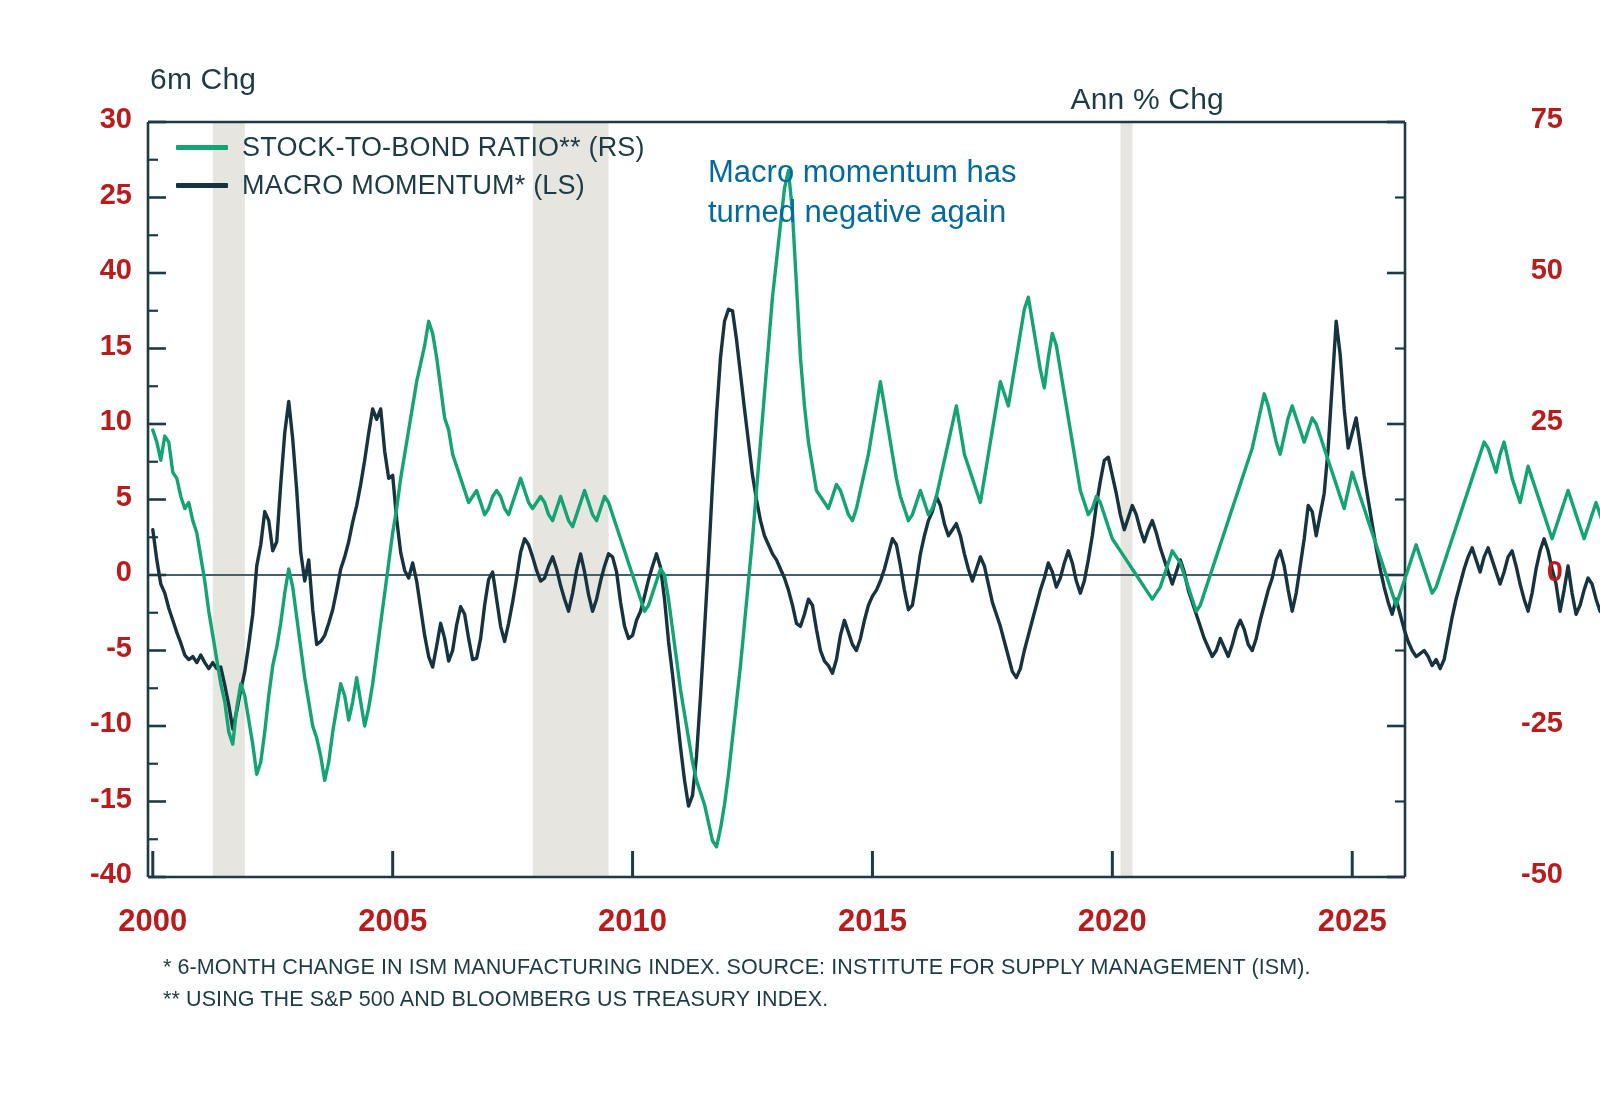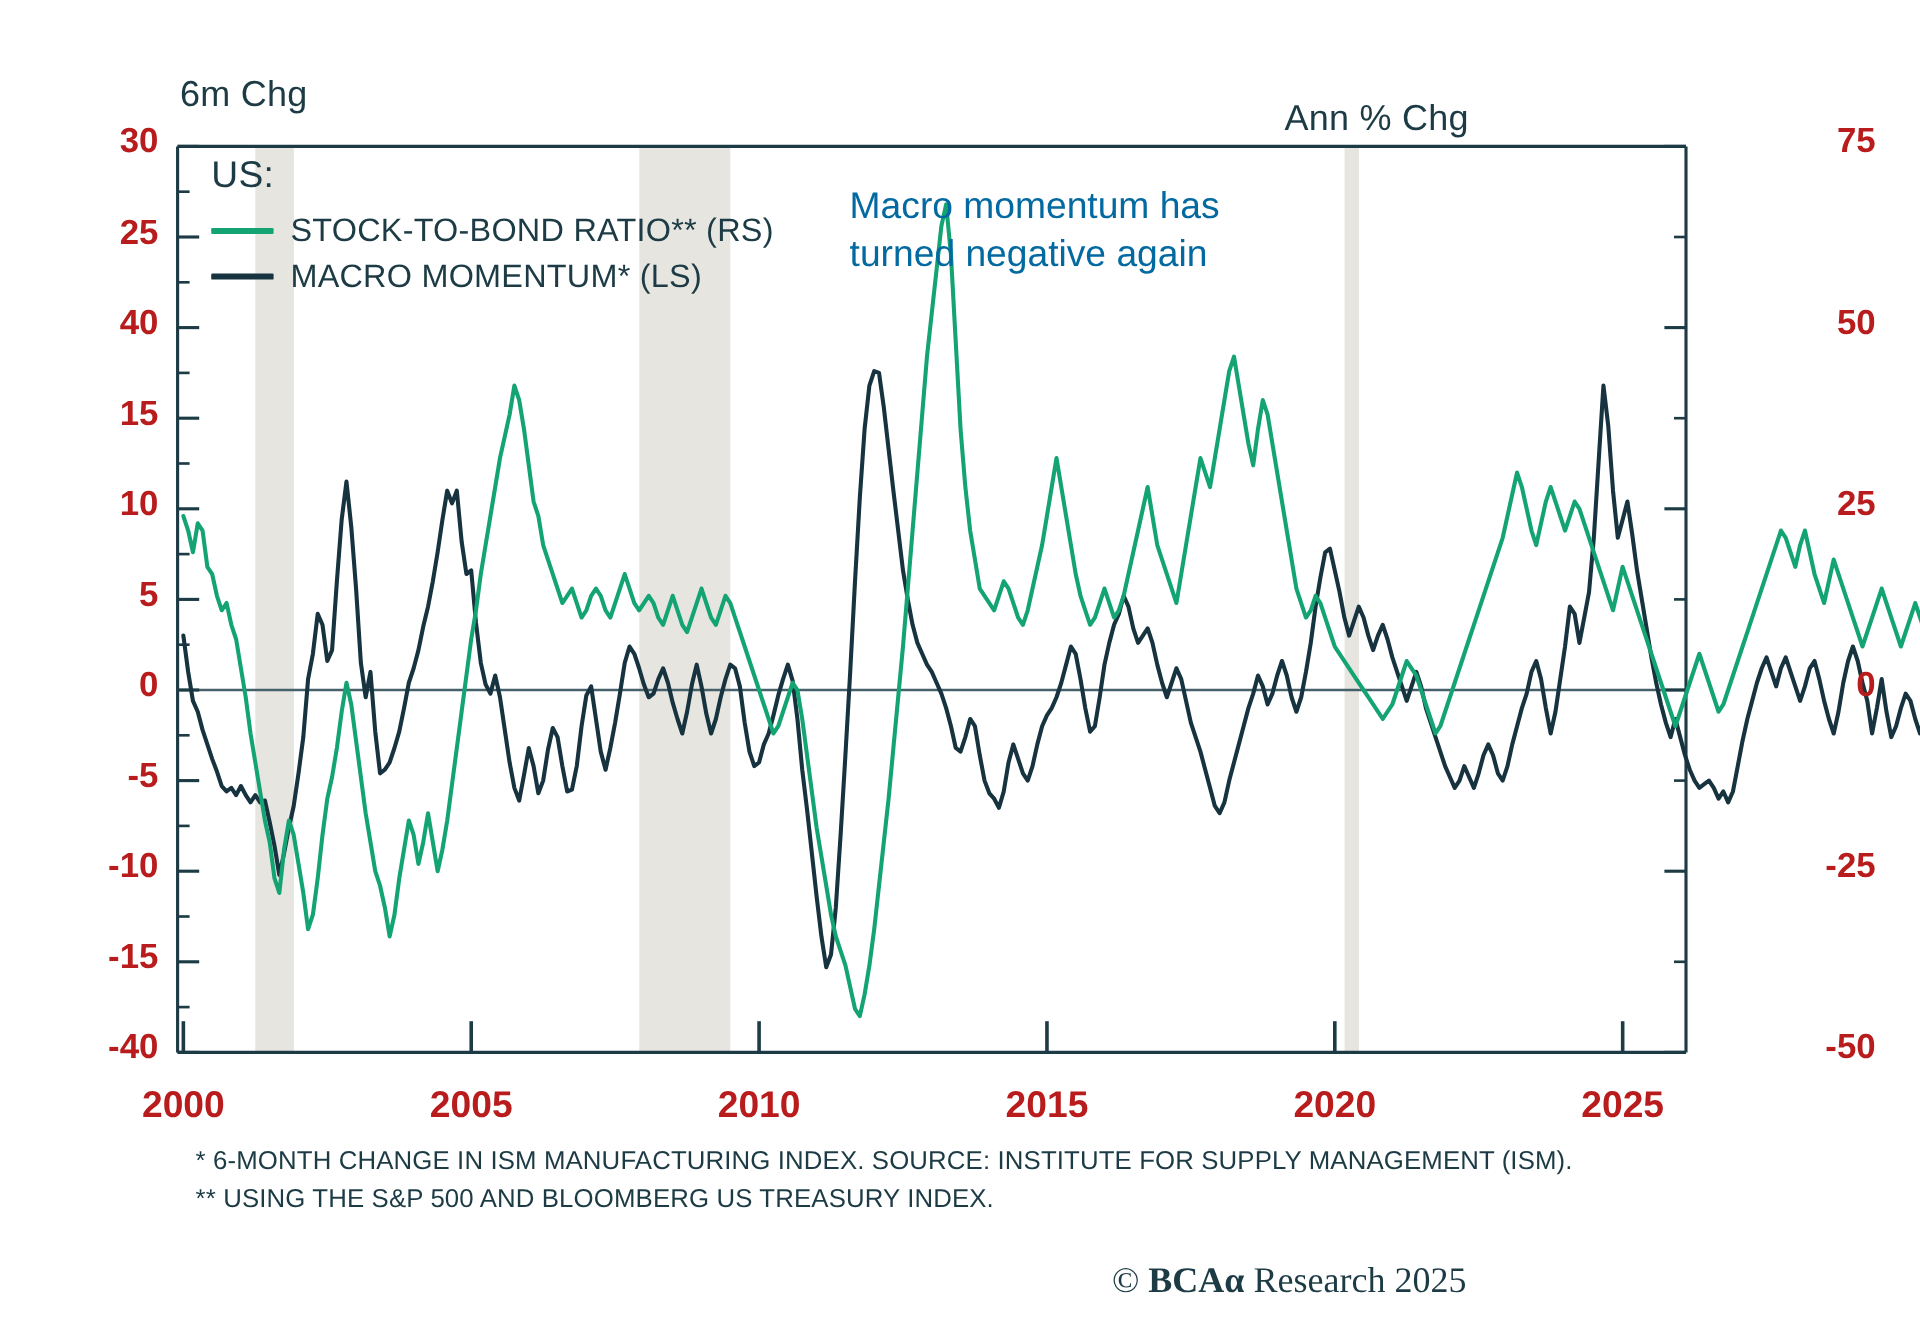--- a/index.html
+++ b/index.html
@@ -147,44 +147,38 @@
       <line x1="392.6832061068676" y1="877" x2="392.6832061068676" y2="851" stroke="#1d3b45" stroke-width="3"></line>
       <line x1="632.5687022900754" y1="877" x2="632.5687022900754" y2="851" stroke="#1d3b45" stroke-width="3"></line>
       <line x1="872.4541984732832" y1="877" x2="872.4541984732832" y2="851" stroke="#1d3b45" stroke-width="3"></line>
       <line x1="1112.3396946564908" y1="877" x2="1112.3396946564908" y2="851" stroke="#1d3b45" stroke-width="3"></line>
       <line x1="1352.2251908396986" y1="877" x2="1352.2251908396986" y2="851" stroke="#1d3b45" stroke-width="3"></line>
       <polyline points="152.80,529.70 156.80,559.90 160.79,584.06 164.79,593.12 168.79,608.22 172.79,620.30 176.79,632.38 180.78,642.95 184.78,655.03 188.78,659.56 192.78,656.54 196.77,662.58 200.77,655.03 204.77,662.58 208.77,668.62 212.77,662.58 216.76,668.62 220.76,667.11 224.76,685.23 228.76,704.86 232.76,729.02 236.75,710.90 240.75,689.76 244.75,671.64 248.75,644.46 252.75,614.26 256.74,565.94 260.74,544.80 264.74,511.58 268.74,520.64 272.74,550.84 276.73,541.78 280.73,484.40 284.73,433.06 288.73,401.35 292.73,439.10 296.72,490.44 300.72,552.35 304.72,581.04 308.72,559.90 312.71,609.73 316.71,644.46 320.71,641.44 324.71,635.40 328.71,623.32 332.70,609.73 336.70,590.10 340.70,568.96 344.70,556.88 348.70,541.78 352.69,522.15 356.69,505.54 360.69,484.40 364.69,460.24 368.69,433.06 372.68,408.90 376.68,419.47 380.68,408.90 384.68,451.18 388.68,478.36 392.67,475.34 396.67,519.13 400.67,552.35 404.67,570.47 408.67,578.02 412.66,562.92 416.66,581.04 420.66,608.22 424.66,635.40 428.65,656.54 432.65,667.11 436.65,645.97 440.65,623.32 444.65,638.42 448.64,661.07 452.64,650.50 456.64,624.83 460.64,606.71 464.64,614.26 468.63,638.42 472.63,659.56 476.63,658.05 480.63,638.42 484.63,605.20 488.62,579.53 492.62,571.98 496.62,599.16 500.62,626.34 504.62,641.44 508.61,623.32 512.61,602.18 516.61,578.02 520.61,552.35 524.61,538.76 528.60,544.80 532.60,556.88 536.60,570.47 540.60,581.04 544.60,578.02 548.59,565.94 552.59,556.88 556.59,568.96 560.59,585.57 564.58,599.16 568.58,611.24 572.58,593.12 576.58,570.47 580.58,553.86 584.57,571.98 588.57,594.63 592.57,611.24 596.57,599.16 600.57,581.04 604.56,565.94 608.56,553.86 612.56,556.88 616.56,571.98 620.56,602.18 624.55,626.34 628.55,638.42 632.55,635.40 636.55,620.30 640.55,611.24 644.54,596.14 648.54,579.53 652.54,565.94 656.54,553.86 660.54,567.45 664.53,599.16 668.53,641.44 672.53,674.66 676.53,710.90 680.52,747.14 684.52,780.36 688.52,806.03 692.52,795.46 696.52,756.20 700.51,695.80 704.51,629.36 708.51,559.90 712.51,484.40 716.51,414.94 720.50,357.56 724.50,321.32 728.50,309.24 732.50,310.75 736.50,339.44 740.49,374.17 744.49,408.90 748.49,442.12 752.49,475.34 756.49,499.50 760.48,520.64 764.48,535.74 768.48,544.80 772.48,553.86 776.48,559.90 780.47,568.96 784.47,578.02 788.47,590.10 792.47,605.20 796.46,623.32 800.46,626.34 804.46,614.26 808.46,599.16 812.46,605.20 816.45,629.36 820.45,650.50 824.45,661.07 828.45,665.60 832.45,673.15 836.44,659.56 840.44,635.40 844.44,620.30 848.44,632.38 852.44,644.46 856.43,650.50 860.43,638.42 864.43,620.30 868.43,605.20 872.43,596.14 876.42,590.10 880.42,581.04 884.42,568.96 888.42,553.86 892.42,538.76 896.41,544.80 900.41,565.94 904.41,590.10 908.41,609.73 912.40,605.20 916.40,581.04 920.40,553.86 924.40,535.74 928.40,520.64 932.39,511.58 936.39,496.48 940.39,505.54 944.39,523.66 948.39,535.74 952.38,529.70 956.38,523.66 960.38,535.74 964.38,553.86 968.38,568.96 972.37,581.04 976.37,568.96 980.37,556.88 984.37,565.94 988.37,584.06 992.36,602.18 996.36,614.26 1000.36,626.34 1004.36,641.44 1008.36,656.54 1012.35,671.64 1016.35,677.68 1020.35,668.62 1024.35,650.50 1028.34,635.40 1032.34,620.30 1036.34,605.20 1040.34,590.10 1044.34,578.02 1048.33,562.92 1052.33,571.98 1056.33,587.08 1060.33,578.02 1064.33,562.92 1068.32,550.84 1072.32,562.92 1076.32,581.04 1080.32,593.12 1084.32,581.04 1088.31,559.90 1092.31,535.74 1096.31,505.54 1100.31,481.38 1104.31,460.24 1108.30,457.22 1112.30,475.34 1116.30,493.46 1120.30,514.60 1124.30,529.70 1128.29,517.62 1132.29,505.54 1136.29,514.60 1140.29,529.70 1144.28,541.78 1148.28,529.70 1152.28,520.64 1156.28,532.72 1160.28,547.82 1164.27,559.90 1168.27,571.98 1172.27,584.06 1176.27,571.98 1180.27,559.90 1184.26,571.98 1188.26,590.10 1192.26,602.18 1196.26,614.26 1200.26,626.34 1204.25,638.42 1208.25,647.48 1212.25,656.54 1216.25,650.50 1220.25,638.42 1224.24,647.48 1228.24,656.54 1232.24,644.46 1236.24,629.36 1240.24,620.30 1244.23,629.36 1248.23,644.46 1252.23,650.50 1256.23,638.42 1260.22,620.30 1264.22,605.20 1268.22,590.10 1272.22,578.02 1276.22,559.90 1280.21,550.84 1284.21,565.94 1288.21,590.10 1292.21,611.24 1296.21,593.12 1300.20,565.94 1304.20,538.76 1308.20,505.54 1312.20,511.58 1316.20,535.74 1320.19,514.60 1324.19,493.46 1328.19,448.16 1332.19,384.74 1336.19,321.32 1340.18,354.54 1344.18,408.90 1348.18,448.16 1352.18,433.06 1356.18,417.96 1360.17,445.14 1364.17,475.34 1368.17,499.50 1372.17,523.66 1376.16,547.82 1380.16,568.96 1384.16,587.08 1388.16,602.18 1392.16,614.26 1396.15,599.16 1400.15,614.26 1404.15,629.36 1408.15,641.44 1412.15,650.50 1416.14,656.54 1420.14,653.52 1424.14,650.50 1428.14,656.54 1432.14,665.60 1436.13,659.56 1440.13,668.62 1444.13,659.56 1448.13,638.42 1452.13,617.28 1456.12,599.16 1460.12,584.06 1464.12,568.96 1468.12,556.88 1472.12,547.82 1476.11,559.90 1480.11,571.98 1484.11,556.88 1488.11,547.82 1492.10,559.90 1496.10,571.98 1500.10,584.06 1504.10,571.98 1508.10,556.88 1512.09,550.84 1516.09,565.94 1520.09,584.06 1524.09,599.16 1528.09,611.24 1532.08,593.12 1536.08,568.96 1540.08,550.84 1544.08,538.76 1548.08,550.84 1552.07,568.96 1556.07,584.06 1560.07,611.24 1564.07,590.10 1568.07,565.94 1572.06,593.12 1576.06,614.26 1580.06,605.20 1584.06,590.10 1588.06,578.02 1592.05,584.06 1596.05,599.16 1600.05,611.24 1604.05,596.14 1608.04,581.04 1612.04,590.10" fill="none" stroke="#16333f" stroke-width="3.4" stroke-linejoin="round" stroke-linecap="round"></polyline>
       <polyline points="152.80,430.04 156.80,442.12 160.79,460.24 164.79,436.08 168.79,442.12 172.79,472.32 176.79,478.36 180.78,496.48 184.78,508.56 188.78,502.52 192.78,520.64 196.77,532.72 200.77,556.88 204.77,581.04 208.77,611.24 212.77,635.40 216.76,659.56 220.76,683.72 224.76,701.84 228.76,732.04 232.76,744.12 236.75,707.88 240.75,683.72 244.75,695.80 248.75,719.96 252.75,744.12 256.74,774.32 260.74,762.24 264.74,732.04 268.74,695.80 272.74,665.60 276.73,647.48 280.73,623.32 284.73,593.12 288.73,568.96 292.73,587.08 296.72,617.28 300.72,647.48 304.72,677.68 308.72,701.84 312.71,726.00 316.71,738.08 320.71,756.20 324.71,780.36 328.71,762.24 332.70,732.04 336.70,707.88 340.70,683.72 344.70,695.80 348.70,719.96 352.69,701.84 356.69,677.68 360.69,701.84 364.69,726.00 368.69,707.88 372.68,683.72 376.68,653.52 380.68,623.32 384.68,593.12 388.68,562.92 392.67,532.72 396.67,508.56 400.67,478.36 404.67,454.20 408.67,430.04 412.66,405.88 416.66,381.72 420.66,363.60 424.66,345.48 428.65,321.32 432.65,333.40 436.65,357.56 440.65,387.76 444.65,417.96 448.64,430.04 452.64,454.20 456.64,466.28 460.64,478.36 464.64,490.44 468.63,502.52 472.63,496.48 476.63,490.44 480.63,502.52 484.63,514.60 488.62,508.56 492.62,496.48 496.62,490.44 500.62,496.48 504.62,508.56 508.61,514.60 512.61,502.52 516.61,490.44 520.61,478.36 524.61,490.44 528.60,502.52 532.60,508.56 536.60,502.52 540.60,496.48 544.60,502.52 548.59,514.60 552.59,520.64 556.59,508.56 560.59,496.48 564.58,508.56 568.58,520.64 572.58,526.68 576.58,514.60 580.58,502.52 584.57,490.44 588.57,502.52 592.57,514.60 596.57,520.64 600.57,508.56 604.56,496.48 608.56,502.52 612.56,514.60 616.56,526.68 620.56,538.76 624.55,550.84 628.55,562.92 632.55,575.00 636.55,587.08 640.55,599.16 644.54,611.24 648.54,605.20 652.54,593.12 656.54,581.04 660.54,568.96 664.53,575.00 668.53,599.16 672.53,629.36 676.53,659.56 680.52,689.76 684.52,713.92 688.52,738.08 692.52,762.24 696.52,780.36 700.51,792.44 704.51,804.52 708.51,822.64 712.51,840.76 716.51,846.80 720.50,828.68 724.50,804.52 728.50,774.32 732.50,738.08 736.50,701.84 740.49,665.60 744.49,623.32 748.49,581.04 752.49,538.76 756.49,490.44 760.48,442.12 764.48,393.80 768.48,345.48 772.48,297.16 776.48,260.92 780.47,224.68 784.47,188.44 788.47,170.32 792.47,212.60 796.46,285.08 800.46,357.56 804.46,405.88 808.46,442.12 812.46,466.28 816.45,490.44 820.45,496.48 824.45,502.52 828.45,508.56 832.45,496.48 836.44,484.40 840.44,490.44 844.44,502.52 848.44,514.60 852.44,520.64 856.43,508.56 860.43,490.44 864.43,472.32 868.43,454.20 872.43,430.04 876.42,405.88 880.42,381.72 884.42,405.88 888.42,430.04 892.42,454.20 896.41,478.36 900.41,496.48 904.41,508.56 908.41,520.64 912.40,514.60 916.40,502.52 920.40,490.44 924.40,502.52 928.40,514.60 932.39,508.56 936.39,496.48 940.39,478.36 944.39,460.24 948.39,442.12 952.38,424.00 956.38,405.88 960.38,430.04 964.38,454.20 968.38,466.28 972.37,478.36 976.37,490.44 980.37,502.52 984.37,478.36 988.37,454.20 992.36,430.04 996.36,405.88 1000.36,381.72 1004.36,393.80 1008.36,405.88 1012.35,381.72 1016.35,357.56 1020.35,333.40 1024.35,309.24 1028.34,297.16 1032.34,321.32 1036.34,345.48 1040.34,369.64 1044.34,387.76 1048.33,357.56 1052.33,333.40 1056.33,345.48 1060.33,369.64 1064.33,393.80 1068.32,417.96 1072.32,442.12 1076.32,466.28 1080.32,490.44 1084.32,502.52 1088.31,514.60 1092.31,508.56 1096.31,496.48 1100.31,502.52 1104.31,514.60 1108.30,526.68 1112.30,538.76 1116.30,544.80 1120.30,550.84 1124.30,556.88 1128.29,562.92 1132.29,568.96 1136.29,575.00 1140.29,581.04 1144.28,587.08 1148.28,593.12 1152.28,599.16 1156.28,593.12 1160.28,587.08 1164.27,575.00 1168.27,562.92 1172.27,550.84 1176.27,556.88 1180.27,562.92 1184.26,575.00 1188.26,587.08 1192.26,599.16 1196.26,611.24 1200.26,605.20 1204.25,593.12 1208.25,581.04 1212.25,568.96 1216.25,556.88 1220.25,544.80 1224.24,532.72 1228.24,520.64 1232.24,508.56 1236.24,496.48 1240.24,484.40 1244.23,472.32 1248.23,460.24 1252.23,448.16 1256.23,430.04 1260.22,411.92 1264.22,393.80 1268.22,405.88 1272.22,424.00 1276.22,442.12 1280.21,454.20 1284.21,436.08 1288.21,417.96 1292.21,405.88 1296.21,417.96 1300.20,430.04 1304.20,442.12 1308.20,430.04 1312.20,417.96 1316.20,424.00 1320.19,436.08 1324.19,448.16 1328.19,460.24 1332.19,472.32 1336.19,484.40 1340.18,496.48 1344.18,508.56 1348.18,490.44 1352.18,472.32 1356.18,484.40 1360.17,496.48 1364.17,508.56 1368.17,520.64 1372.17,532.72 1376.16,544.80 1380.16,556.88 1384.16,568.96 1388.16,581.04 1392.16,593.12 1396.15,605.20 1400.15,593.12 1404.15,581.04 1408.15,568.96 1412.15,556.88 1416.14,544.80 1420.14,556.88 1424.14,568.96 1428.14,581.04 1432.14,593.12 1436.13,587.08 1440.13,575.00 1444.13,562.92 1448.13,550.84 1452.13,538.76 1456.12,526.68 1460.12,514.60 1464.12,502.52 1468.12,490.44 1472.12,478.36 1476.11,466.28 1480.11,454.20 1484.11,442.12 1488.11,448.16 1492.10,460.24 1496.10,472.32 1500.10,454.20 1504.10,442.12 1508.10,460.24 1512.09,478.36 1516.09,490.44 1520.09,502.52 1524.09,484.40 1528.09,466.28 1532.08,478.36 1536.08,490.44 1540.08,502.52 1544.08,514.60 1548.08,526.68 1552.07,538.76 1556.07,526.68 1560.07,514.60 1564.07,502.52 1568.07,490.44 1572.06,502.52 1576.06,514.60 1580.06,526.68 1584.06,538.76 1588.06,526.68 1592.05,514.60 1596.05,502.52 1600.05,514.60 1604.05,526.68 1608.04,520.64 1612.04,514.60" fill="none" stroke="#14a474" stroke-width="3.4" stroke-linejoin="round" stroke-linecap="round"></polyline>
     </svg>
 
   <div id="legend">
-    <div class="legend-title">US:</div>
     <div class="legend-row">
       <span class="legend-swatch" style="background: rgb(20, 164, 116);"></span>
       <span class="legend-label">STOCK-TO-BOND RATIO** (RS)</span>
     </div>
     <div class="legend-row">
       <span class="legend-swatch" style="background: rgb(22, 51, 63);"></span>
       <span class="legend-label">MACRO MOMENTUM* (LS)</span>
     </div>
   </div>
 
   <div id="annotation" style="color: #0369a1;">Macro momentum has
 turned negative again</div>
 
   <div id="footnotes">
     <div>* 6-MONTH CHANGE IN ISM MANUFACTURING INDEX. SOURCE: INSTITUTE FOR SUPPLY MANAGEMENT (ISM).</div>
     <div>** USING THE S&amp;P 500 AND BLOOMBERG US TREASURY INDEX.</div>
   </div>
 
-  <div id="copyright">
-    <span>©</span>
-    <span class="brand">BCAα</span>
-    <span>Research 2025</span>
-  </div>
 
 <div class="tick-label tick-left" style="left: 40px; width: 92px; top: 102px;">30</div>
     <div class="tick-label tick-left" style="left: 40px; width: 92px; top: 177.5px;">25</div>
     <div class="tick-label tick-left" style="left: 40px; width: 92px; top: 253px;">40</div>
     <div class="tick-label tick-left" style="left: 40px; width: 92px; top: 328.5px;">15</div>
     <div class="tick-label tick-left" style="left: 40px; width: 92px; top: 404px;">10</div>
     <div class="tick-label tick-left" style="left: 40px; width: 92px; top: 479.5px;">5</div>
     <div class="tick-label tick-left" style="left: 40px; width: 92px; top: 555px;">0</div>
     <div class="tick-label tick-left" style="left: 40px; width: 92px; top: 630.5px;">-5</div>
     <div class="tick-label tick-left" style="left: 40px; width: 92px; top: 706px;">-10</div>

